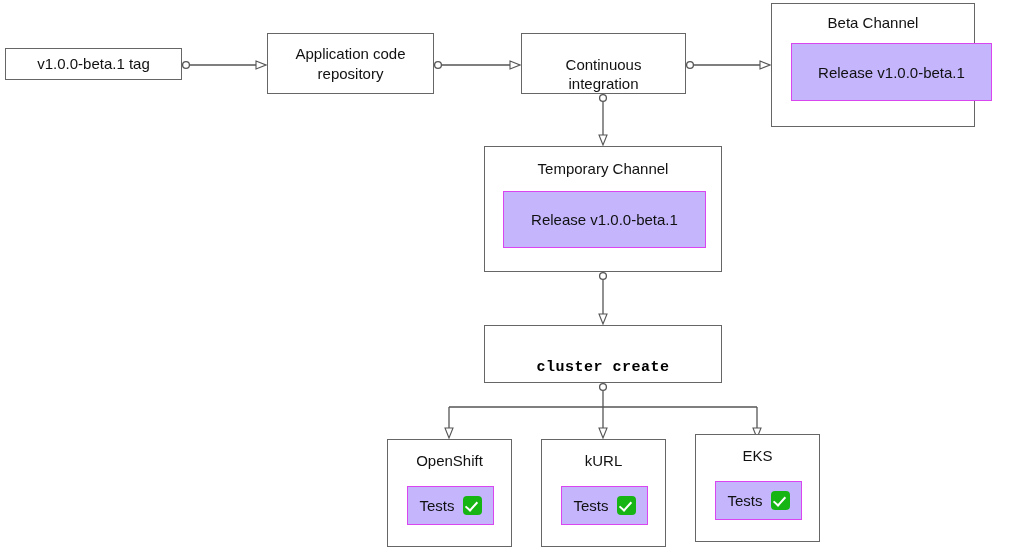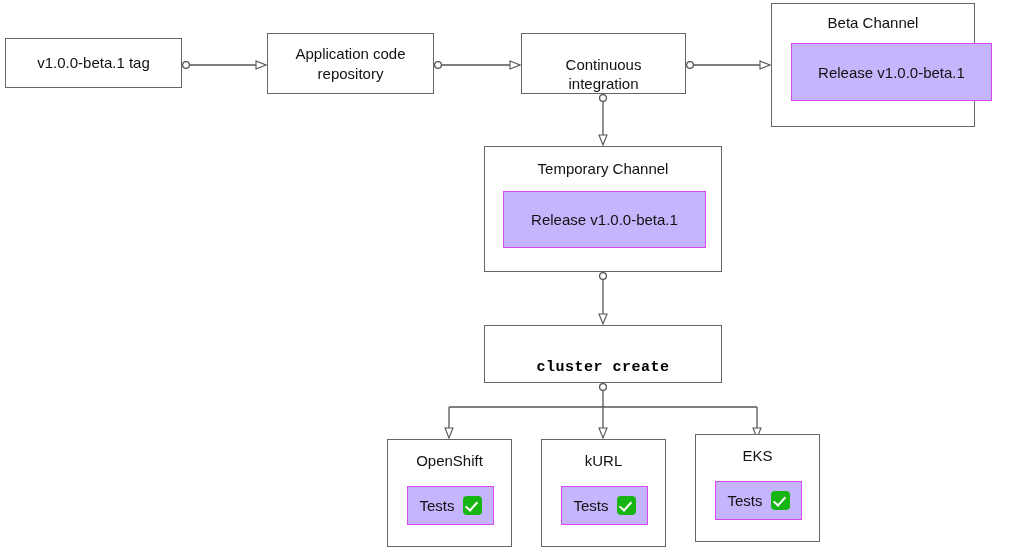--- a/index.html
+++ b/index.html
@@ -156,21 +156,21 @@
         <circle cx="603" cy="387" r="3.4" fill="#ffffff" stroke="#555555" stroke-width="1.3"></circle>
         <path d="M603,391 L603,407"></path>
         <path d="M449,407 L757,407"></path>
         <path d="M449,407 L449,437" marker-end="url(#openArrow)"></path>
         <path d="M603,407 L603,437" marker-end="url(#openArrow)"></path>
         <path d="M757,407 L757,437" marker-end="url(#openArrow)"></path>
       </g>
     </g>
   </svg>
 
-  <div class="node-box" style="left:5px; top:38px; width:177px; height:50px;">
+  <div class="node-box" style="left:5px; top:48px; width:177px; height:32px;">
     <span class="node-label">v1.0.0-beta.1 tag</span>
   </div>
 
   <div class="node-box" style="left:267px; top:33px; width:167px; height:61px;">
     <span class="node-label">Application code
 repository</span>
   </div>
 
   <div class="node-box" style="left:521px; top:33px; width:165px; height:61px;align-items:flex-end;">
     <span class="node-label">Continuous

